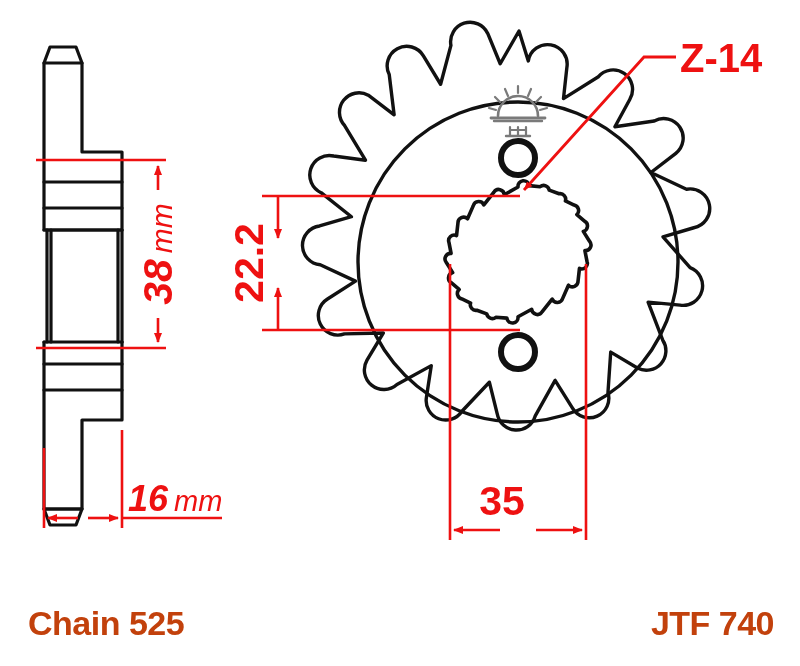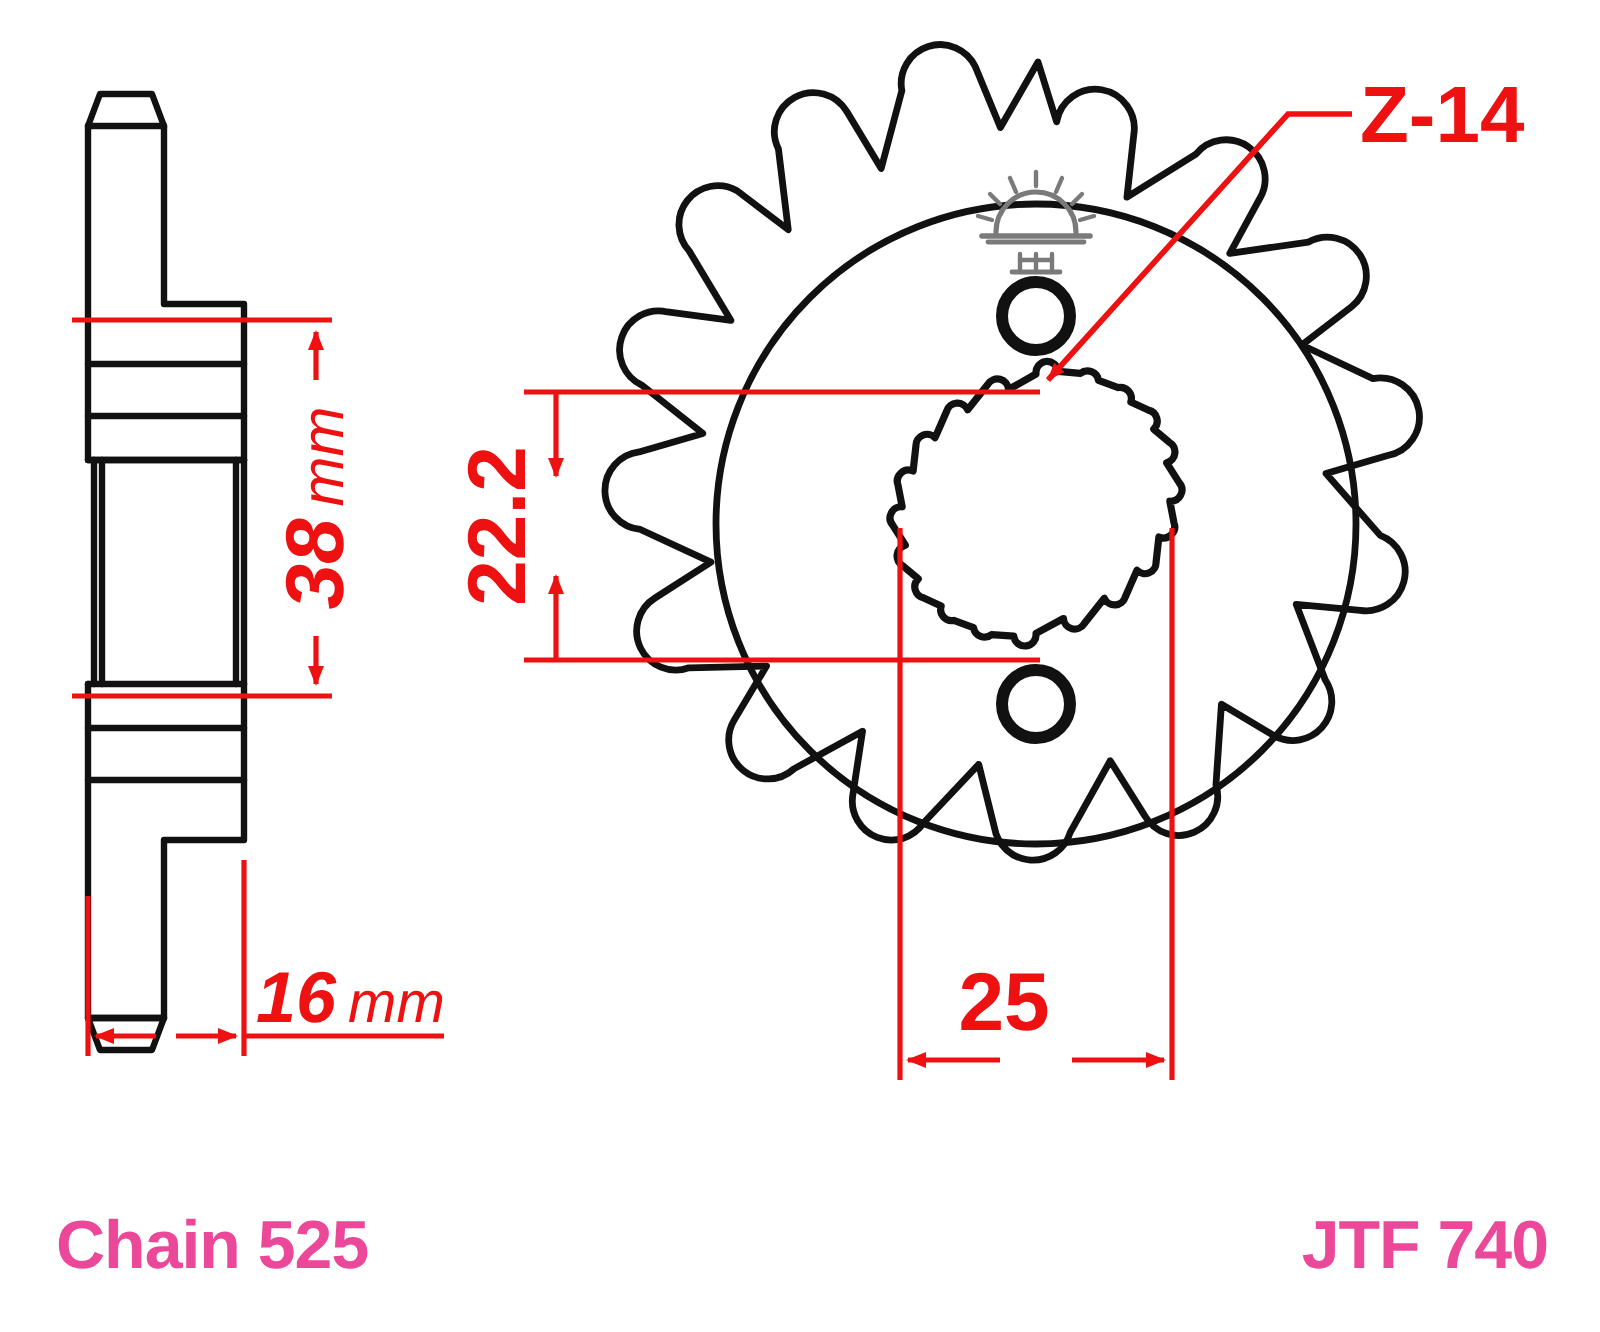--- a/index.html
+++ b/index.html
@@ -6,21 +6,21 @@
   body{width:800px;height:666px;position:relative;overflow:hidden;
        font-family:"Liberation Sans",sans-serif;}
   #stage{position:absolute;left:0;top:0;width:800px;height:666px;}
   svg.layer{position:absolute;left:0;top:0;width:800px;height:666px;}
   .lbl{position:absolute;white-space:nowrap;}
   .red{color:#ee1111;}
   .bold-it{font-weight:bold;font-style:italic;}
   .bold{font-weight:bold;}
   .it{font-style:italic;}
   .footer-txt{font-family:"Liberation Sans",sans-serif;font-weight:bold;
-              font-size:34px;letter-spacing:-0.5px;color:#ec4899;
+              font-size:34px;letter-spacing:-0.5px;color:#c2410c;
               transform:scaleX(.82);transform-origin:left center;}
   .footer-right{transform-origin:right center;}
 </style>
 </head>
 <body>
 
 <div id="stage">
 
   <svg class="layer" viewBox="0 0 800 666">
     <g fill="none" stroke="#111111" stroke-width="3.2" stroke-linejoin="round" stroke-linecap="round">
@@ -210,21 +210,21 @@
   </div>
 
   <div class="lbl" style="left:249px;top:263px;width:0;height:0;">
     <div style="position:absolute;transform:translate(-50%,-50%) rotate(-90deg);
                 white-space:nowrap;">
       <span class="red bold" style="font-size:41px;">22.2</span>
     </div>
   </div>
 
   <div class="lbl" style="left:502px;top:478px;transform:translateX(-50%);">
-    <span class="red bold" style="font-size:41px;">25</span>
+    <span class="red bold" style="font-size:41px;">35</span>
   </div>
 
   <div class="lbl" style="left:680px;top:36px;">
     <span class="red" style="font-size:40px;font-weight:600;">Z-14</span>
   </div>
 
   <div class="lbl" style="left:28px;top:604px;">
     <span class="footer-txt">Chain 525</span>
   </div>
 

